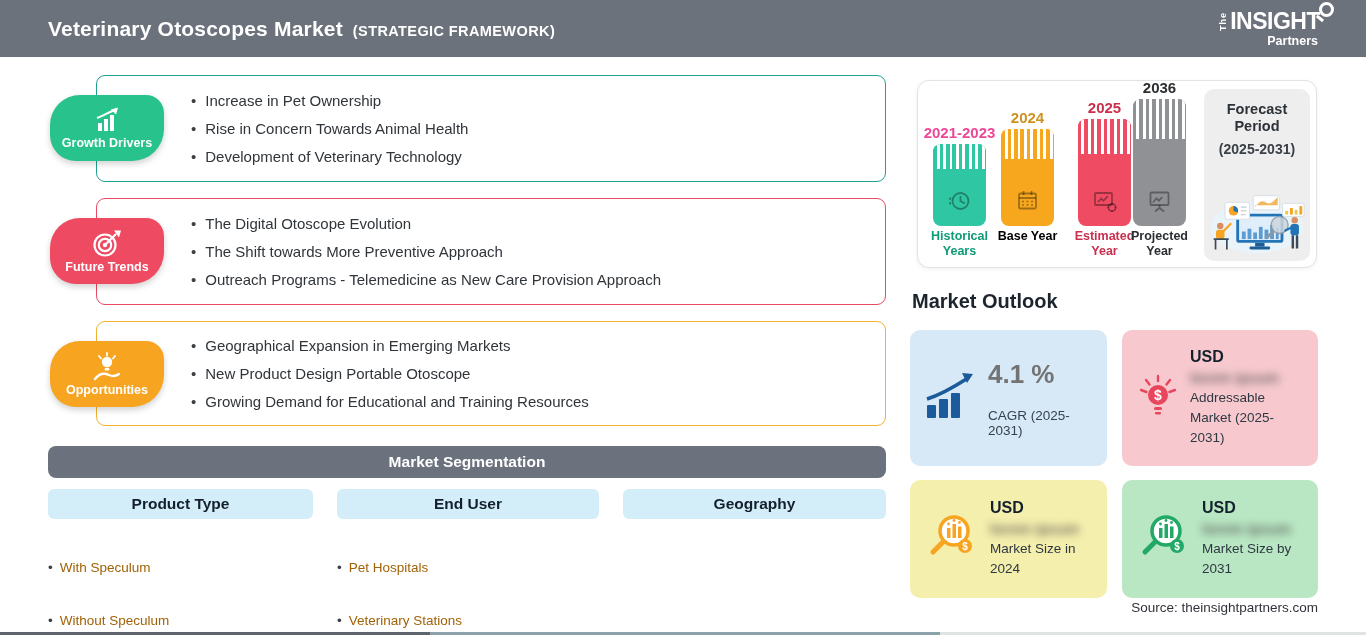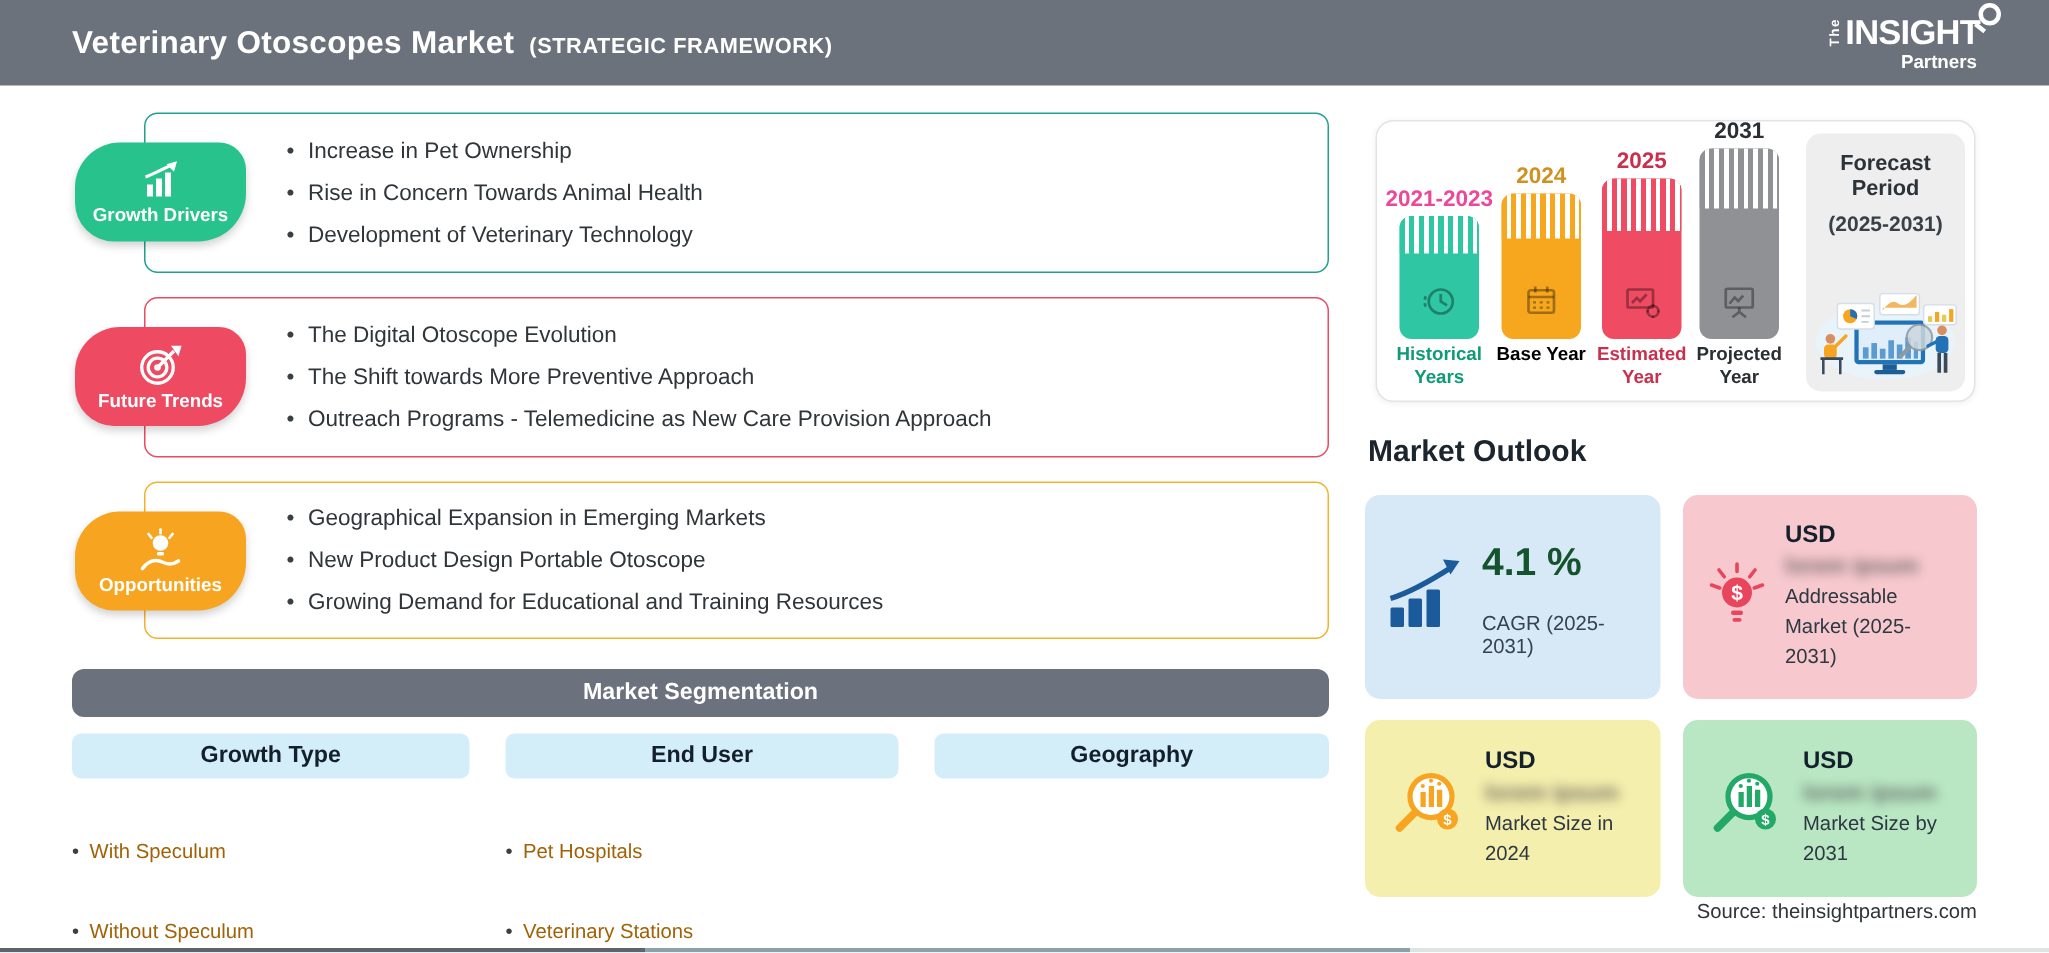--- a/index.html
+++ b/index.html
@@ -54,21 +54,21 @@
   .forecast { position:absolute; left:286px; top:8px; width:106px; height:172px; background:#eeeeee; border-radius:10px;
               display:flex; flex-direction:column; align-items:center; padding-top:12px; }
   .forecast .f1 { font-size:14.5px; font-weight:bold; color:#2c3237; line-height:17px; }
   .forecast .f2 { font-size:14px; color:#3a4046; margin-top:6px; font-weight:600; }
   .forecast svg { margin-top:auto; margin-bottom:4px; }
 
   
   .mo-title { position:absolute; left:912px; top:290px; font-size:20px; font-weight:bold; color:#1c242e; }
   .mo-card { position:absolute; border-radius:10px; display:flex; align-items:center; padding:14px; gap:10px; }
   .mo-card .txt { display:flex; flex-direction:column; }
-  .mo-value { font-size:26px; font-weight:bold; color:#14532d; }
+  .mo-value { font-size:26px; font-weight:bold; color:#737373; }
   .mo-sub { font-size:13.5px; color:#36424e; margin-top:18px; }
   .mo-usd { font-size:16px; font-weight:bold; color:#14202c; }
   .mo-blur { font-size:15px; font-weight:bold; color:#4a4a4a; filter:blur(4px); opacity:.8; margin:3px 0 2px; white-space:nowrap; }
   .mo-label { font-size:13.5px; color:#2e3842; line-height:20px; }
   .card-cagr { left:910px; top:330px; width:197px; height:136px; justify-content:center; }
   .card-addr { left:1122px; top:330px; width:196px; height:136px; align-items:center; }
   .card-2024 { left:910px; top:480px; width:197px; height:118px; }
   .card-2031 { left:1122px; top:480px; width:196px; height:118px; }
   .card-addr .txt, .card-2024 .txt, .card-2031 .txt { max-width:128px; }
 
@@ -152,21 +152,21 @@
       <path d="M5 27 q6 -8 14 -4 q5 2.4 10 -1" stroke="#fff" stroke-width="2.4" fill="none" stroke-linecap="round"></path>
     </svg>
     <span class="pill-label">Opportunities</span>
   </div>
 
   <div class="seg-bar">
     <span>Market Segmentation</span>
   </div>
 
   <div class="seg-col-header" style="left:48px; width:265px;">
-    <span>Growth Type</span>
+    <span>Product Type</span>
   </div>
   <div class="seg-col-header" style="left:337px; width:262px;">
     <span>End User</span>
   </div>
   <div class="seg-col-header" style="left:623px; width:263px;">
     <span>Geography</span>
   </div>
 
   <ul class="seg-list" style="left:48px;">
     <li>With Speculum</li>
@@ -203,38 +203,38 @@
           <g stroke="rgba(0,0,0,0.35)" stroke-width="1.8" fill="none">
             <rect x="5" y="5.5" width="17" height="15" rx="1.5"></rect>
             <path d="M5 10 h17 M9.5 3 v4 M17.5 3 v4"></path>
             <path d="M8 13.5 h2 M12.5 13.5 h2 M17 13.5 h2 M8 17 h2 M12.5 17 h2 M17 17 h2" stroke-width="1.5"></path>
           </g>
         </svg>
       </div>
       <div class="bar-caption" style="color: #000000;">Base Year</div>
     </div>
 
-    <div class="bar-group" style="left: 150px; bottom: 41px; color: rgb(239, 75, 99);">
+    <div class="bar-group" style="left: 160px; bottom: 41px; color: rgb(239, 75, 99);">
       <div class="bar-year" style="color: rgb(201, 48, 78);">2025</div>
       <div class="bar" style="height:107px;">
         <div class="stripes" style="height:35px;"></div>
         <svg width="27" height="26" viewBox="0 0 27 26">
           <g stroke="rgba(0,0,0,0.35)" stroke-width="1.8" fill="none">
             <rect x="4" y="5" width="17" height="12" rx="1"></rect>
             <path d="M7 14 l3.2-3.4 2.2 2.2 4.4-4.6"></path>
             <circle cx="21" cy="19.5" r="3.6"></circle>
             <path d="M21 15 v1.4 M21 22.6 v1.4 M16.7 19.5 h1.4 M23.9 19.5 h1.4" stroke-width="1.5"></path>
           </g>
         </svg>
       </div>
       <div class="bar-caption" style="color: rgb(201, 48, 78);">Estimated Year</div>
     </div>
 
     <div class="bar-group" style="left: 215px; bottom: 41px; color: rgb(144, 145, 148);">
-      <div class="bar-year" style="color: rgb(43, 47, 51);">2031</div>
+      <div class="bar-year" style="color: rgb(43, 47, 51);">2036</div>
       <div class="bar" style="height:127px;">
         <div class="stripes" style="height:40px;"></div>
         <svg width="27" height="26" viewBox="0 0 27 26">
           <g stroke="rgba(0,0,0,0.35)" stroke-width="1.8" fill="none">
             <rect x="4.5" y="4.5" width="18" height="12.5" rx="1"></rect>
             <path d="M7 14.5 l3.4-4.2 2.4 2.4 3.4-3.6"></path>
             <path d="M13.5 17 v3 M9 23.5 l4.5-3.5 4.5 3.5"></path>
           </g>
         </svg>
       </div>

